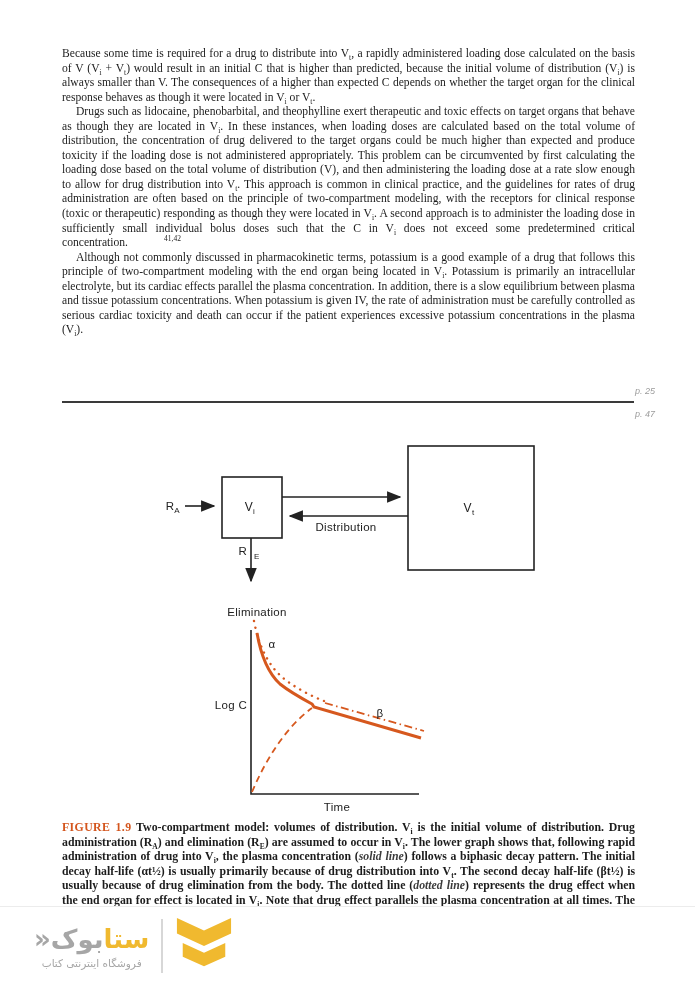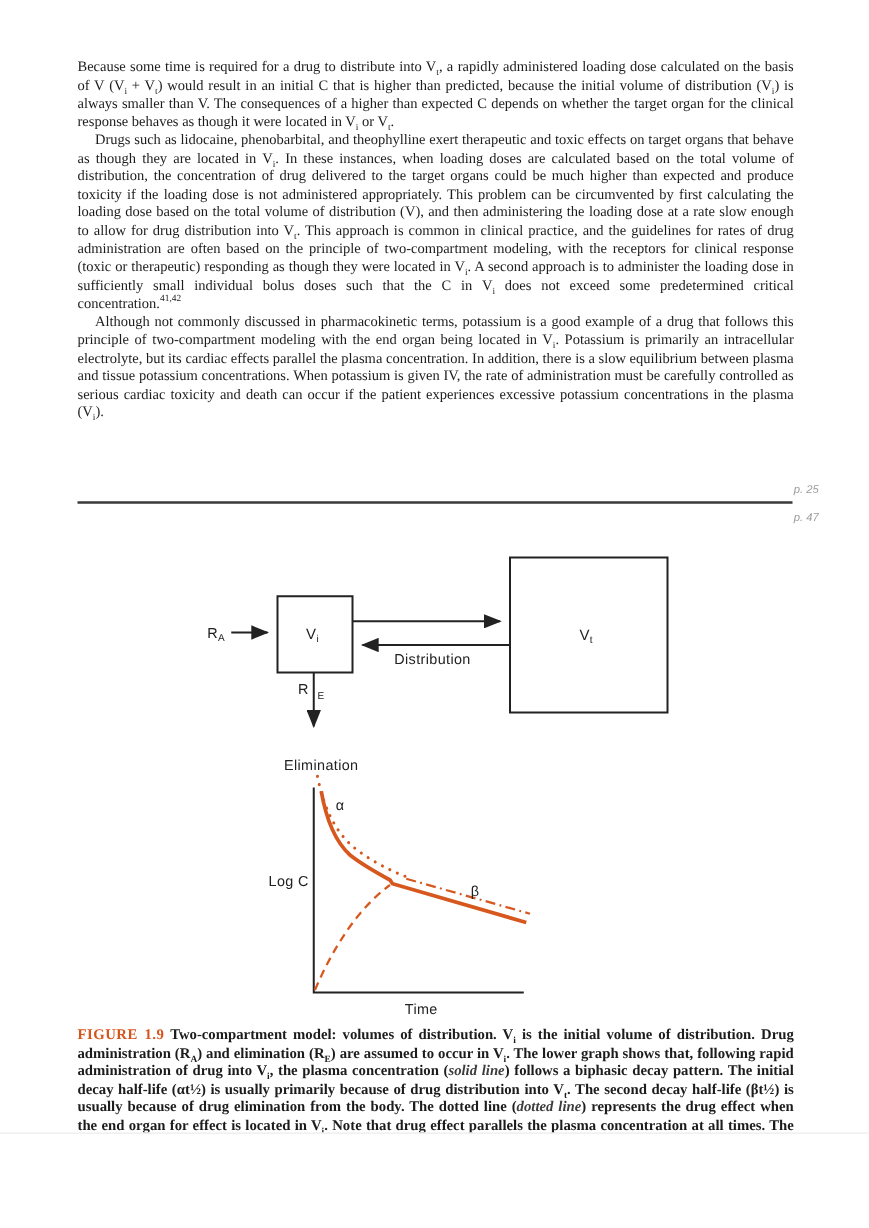--- a/index.html
+++ b/index.html
@@ -8,21 +8,21 @@
     font-family:"Liberation Serif", serif; color:#1c1c1c; overflow:hidden;padding-left:21px;
   }
   
   .body-text {
     position:absolute; left:62px; top:47px; width:573px;
     font-size:11.6px; line-height:14.55px; text-align:justify;
   }
   .body-text p { margin:0; }
   .body-text p.indent { text-indent:14px; }
   sub { font-size:7.5px; line-height:0; }
-  sup { font-size:7.5px; line-height:0; }
+  sup { font-size:7.5px; line-height:0;margin-left:36px; }
   
   .pmark {
     position:absolute; right:61px; font-family:"Liberation Sans", sans-serif;
     font-style:italic; font-size:9px; color:#9b9b9b;text-align:right;
   }
   .pmark-top { top:386px; }
   .pmark-bottom { top:409px; }
   .page-rule { position:absolute; left:62px; width:572px; top:401px; border-top:2px solid #3a3a3a; }
   
   .figure-wrap { position:absolute; left:140px; top:430px; width:420px; height:390px; }
@@ -107,15 +107,26 @@
       <path class="curve-solid" d="M117,203 C121,226 128,243 140,254 C150,262 161,268 172,274 L174,277 L281,308"></path>
 
       <text class="svg-label" x="132" y="218" text-anchor="middle">α</text>
       <text class="svg-label" x="240" y="287" text-anchor="middle">β</text>
     </svg>
   </div>
 
   <div class="caption"><span class="fig-label">FIGURE 1.9</span><span> Two-compartment model: volumes of distribution. V<sub>i</sub> is the initial volume of distribution. Drug administration (R<sub>A</sub>) and elimination (R<sub>E</sub>) are assumed to occur in V<sub>i</sub>. The lower graph shows that, following rapid administration of drug into V<sub>i</sub>, the plasma concentration (<i>solid line</i>) follows a biphasic decay pattern. The initial decay half-life (αt½) is usually primarily because of drug distribution into V<sub>t</sub>. The second decay half-life (βt½) is usually because of drug elimination from the body. The dotted line (<i>dotted line</i>) represents the drug effect when the end organ for effect is located in V<sub>i</sub>. Note that drug effect parallels the plasma concentration at all times. The dashed line (<i>dashed line</i>) represents the drug effect when the end organ for</span></div>
 
   <div class="footer">
+    <div class="logo-group">
+      <div class="brand-text-block">
+        <div class="brand-line"><span class="brand-yellow">ستا</span><span class="brand-gray">بوک</span><span class="brand-gray">«</span></div>
+        <div class="brand-subtitle">فروشگاه اینترنتی کتاب</div>
+      </div>
+      <div class="logo-divider"></div>
+      <svg width="58" height="60" viewBox="0 0 60 62">
+        <polygon points="2,2 30,15 58,2 58,18 30,31 2,18" fill="#f0b92f"></polygon>
+        <polygon points="8,28 30,38 52,28 52,42 30,52 8,42" fill="#f0b92f"></polygon>
+      </svg>
+    </div>
   </div>
 
 </div>
 
 </body></html>

